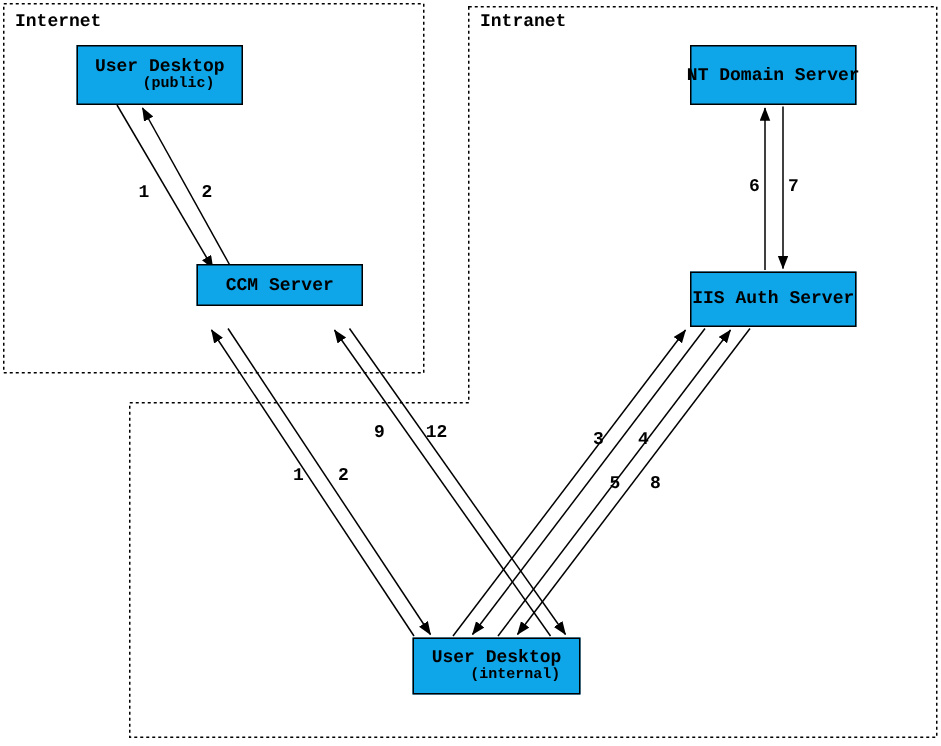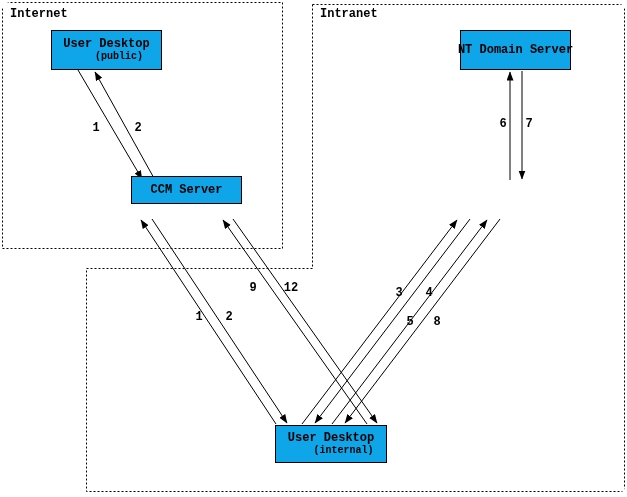--- a/index.html
+++ b/index.html
@@ -2,21 +2,20 @@
 <html><head>
 <meta charset="utf-8">
 <style>
   html,body{margin:0;padding:0;background:#ffffff;}
   .stage{
     position:relative;
     width:627px;height:497px;
     background:#ffffff;
     font-family:"Liberation Mono","DejaVu Sans Mono",monospace;
     overflow:hidden;
-    border-radius:17px;
   }
   .stage svg{position:absolute;left:0;top:0;}
   .node{
     position:absolute;
     box-sizing:border-box;
     background:#0ea5e9;
     border:1px solid #000000;
     display:flex;
     flex-direction:column;
     align-items:center;
@@ -97,20 +96,23 @@
   </div>
 
   <div class="node" style="left:460px;top:30px;width:111px;height:40px;">
     <span class="node-title">NT Domain Server</span>
   </div>
 
   <div class="node" style="left:131px;top:176px;width:111px;height:28px;">
     <span class="node-title">CCM Server</span>
   </div>
 
+  <div class="node" style="left:460px;top:181px;width:111px;height:37px;">
+    <span class="node-title">IIS Auth Server</span>
+  </div>
 
   <div class="node" style="left:275px;top:425px;width:112px;height:38px;">
     <span class="node-title">User Desktop</span>
     <span class="node-sub">(internal)</span>
   </div>
 
   <div class="num-label" style="left:96px;top:128px;">1</div>
   <div class="num-label" style="left:138px;top:128px;">2</div>
   <div class="num-label" style="left:199px;top:317px;">1</div>
   <div class="num-label" style="left:229px;top:317px;">2</div>

